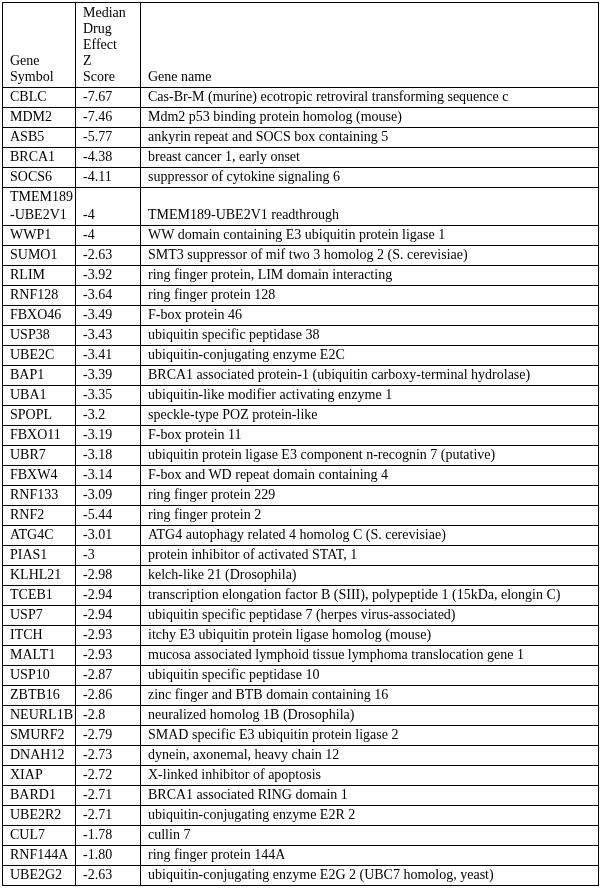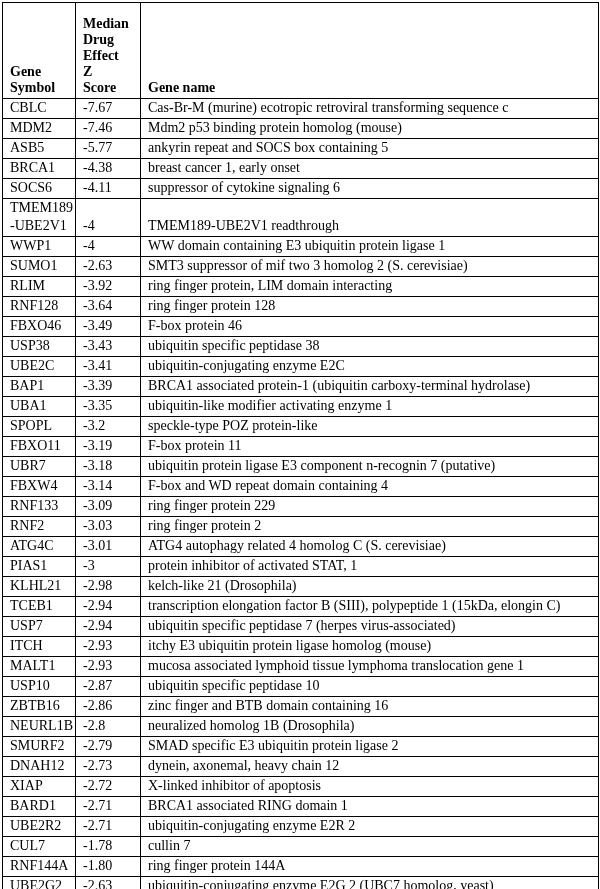--- a/index.html
+++ b/index.html
@@ -25,24 +25,24 @@
   col.col-name   { width: 458px; }
   th, td {
     border: 1px solid #000000;
     font-size: 14px;
     text-align: left;
     vertical-align: bottom;
     padding: 0 2px 1px 7px;
     overflow-wrap: break-word;
   }
   th {
-    font-weight: bold;
+    font-weight: normal;
     white-space: pre-line;
     line-height: 16px;
-    padding-top: 13px;
+    padding-top: 2px;
     padding-bottom: 2px;
   }
   td {
     height: 18px;
     line-height: 18px;
     font-weight: normal;
   }
 </style>
 </head>
 <body>
@@ -161,21 +161,21 @@
         <td>-3.14</td>
         <td>F-box and WD repeat domain containing 4</td>
       </tr>
       <tr>
         <td>RNF133</td>
         <td>-3.09</td>
         <td>ring finger protein 229</td>
       </tr>
       <tr>
         <td>RNF2</td>
-        <td>-3.03</td>
+        <td>-5.44</td>
         <td>ring finger protein 2</td>
       </tr>
       <tr>
         <td>ATG4C</td>
         <td>-3.01</td>
         <td>ATG4 autophagy related 4 homolog C (S. cerevisiae)</td>
       </tr>
       <tr>
         <td>PIAS1</td>
         <td>-3</td>

